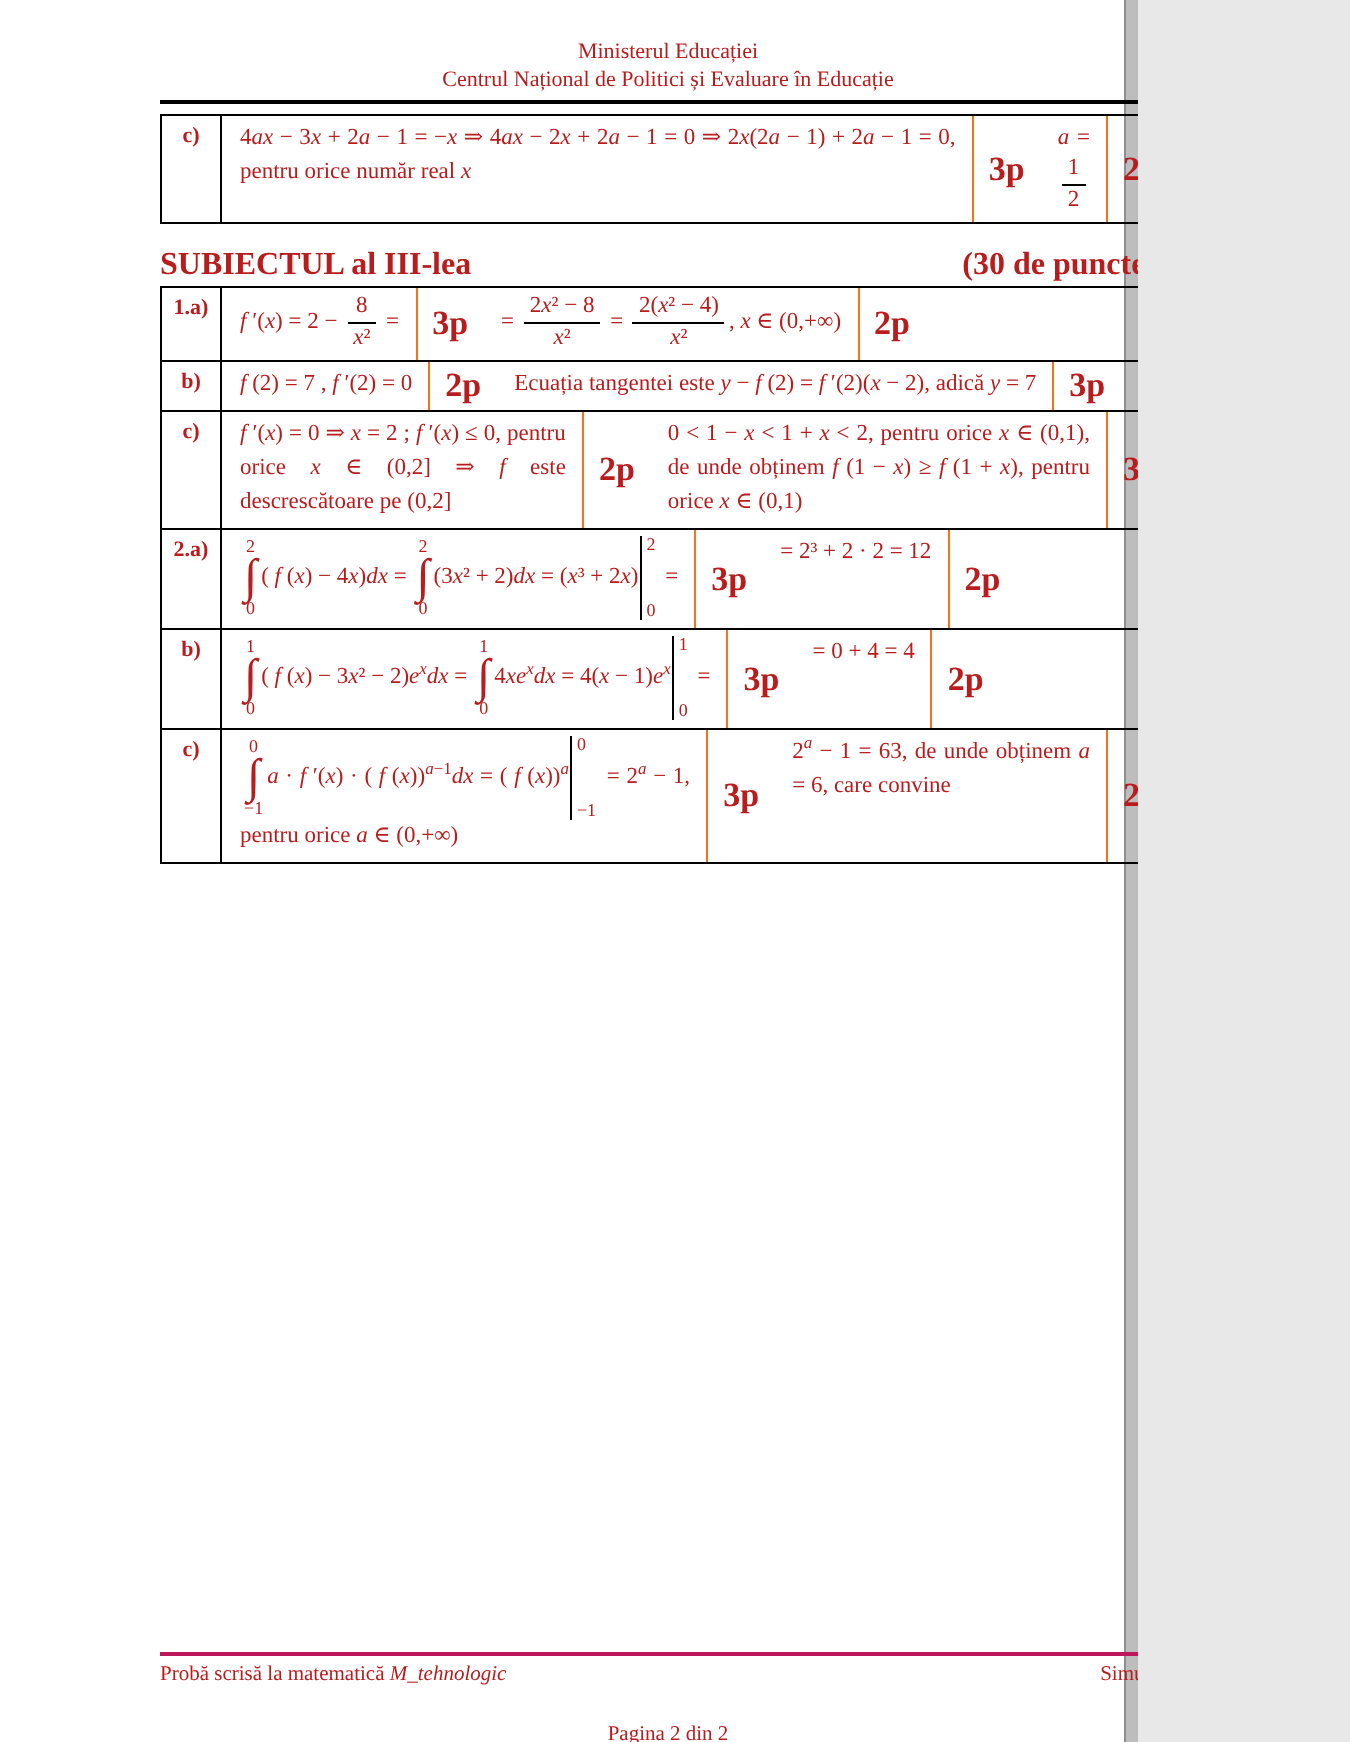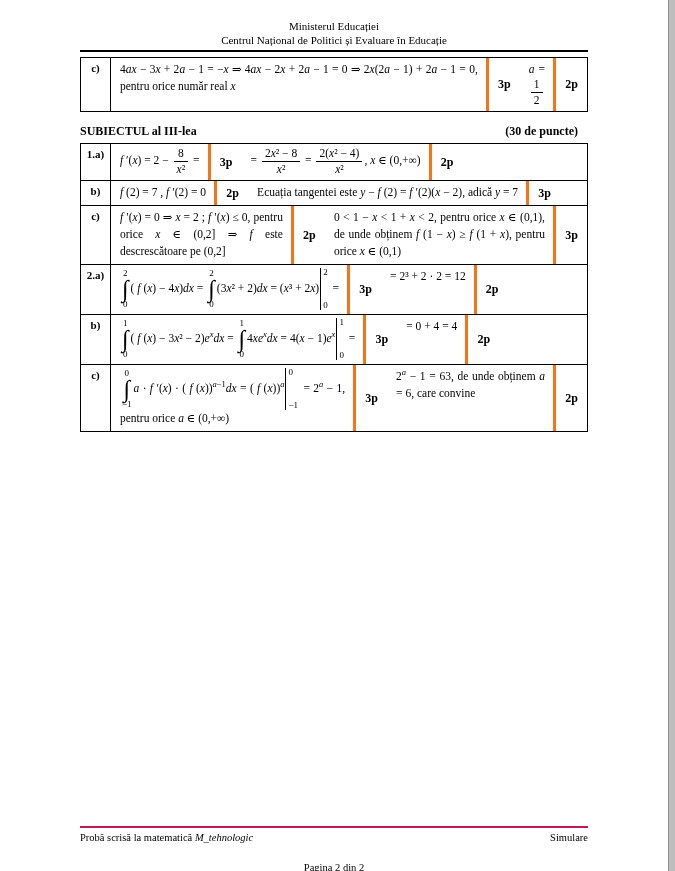--- a/index.html
+++ b/index.html
@@ -1,22 +1,22 @@
 <!DOCTYPE html>
 <html><head>
 <meta charset="utf-8">
 <style>
   * { box-sizing: border-box; margin: 0; padding: 0; }
   html,body { background:#e8e8e8; }
   .page {
     position: relative;
-    width: 675px; height: 871px;
+    width: 569px; height: 871px;
     background: #ffffff;
     font-family: "Liberation Serif", "DejaVu Serif", serif;
-    color: #000000;
+    color: #b91c1c;
     overflow: hidden;
   }
   .scan-strip {
     position: absolute; top:0; right:0;
     width: 7px; height: 100%;
     background: #bdbdbd;
     border-left: 1px solid #8f8f8f;
   }
   .page-header {
     position: absolute; top: 19px; left: 80px; width: 508px;
@@ -39,28 +39,28 @@
     text-align: center; padding-top: 4px;
   }
   .part-items { flex: 1; display: flex; flex-direction: row; }
   .item { display: flex; align-items: stretch; min-height: 22px; }
   .item-content {
     flex: 1; padding: 3px 8px 4px 9px;
     line-height: 17px; text-align: justify;
   }
   .item-points {
     width: 34px; flex: 0 0 34px;
-    border-left: 3px solid #f97316;
+    border-left: 1px solid #f97316;
     display: flex; align-items: center; justify-content: center;
-    font-weight: bold; font-size: 12px;
+    font-weight: bold; font-size: 17px;
   }
   .section-heading {
     position: absolute; top: 124px; left: 80px; width: 508px;
     display: flex; justify-content: space-between;
-    font-weight: bold; font-size: 12px;
+    font-weight: bold; font-size: 16px;
   }
   .section-heading .sp { padding-right: 10px; text-align: right; }
   
   .t-x { font-style: normal; }
   .t-m i { font-style: italic; }
   sup.t-s { font-size: 8.5px; line-height: 0; }
   sup.t-s i { font-style: italic; }
   .frac {
     display: inline-block; vertical-align: middle;
     text-align: center; margin: 0 2px;

